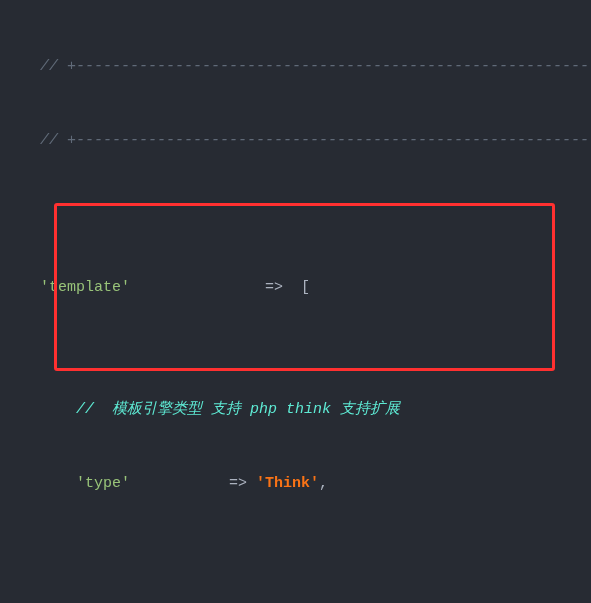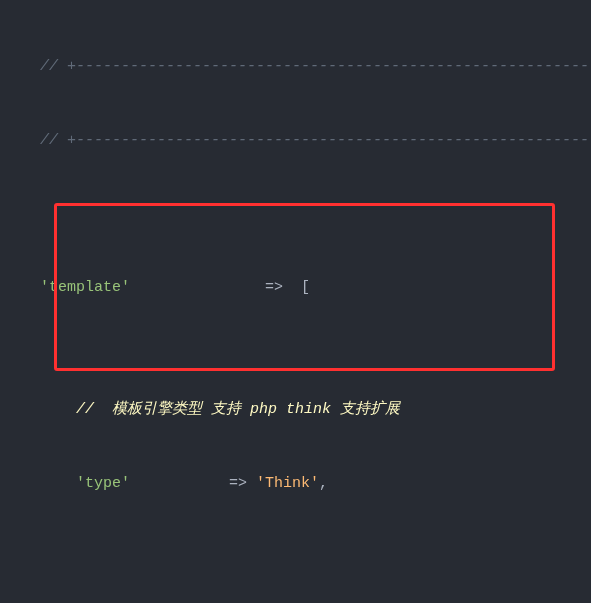--- a/index.html
+++ b/index.html
@@ -16,24 +16,24 @@
   .editor {
     position: relative;
     padding: 6px 0 0 0;
     color: #8b9098;
     white-space: pre;
   }
   .line {
     padding-left: 40px;
     height: 24.5px;
   }
-  .c-comment { color: #fef9c3; font-style: italic; }
+  .c-comment { color: #5eead4; font-style: italic; }
   .c-slash   { color: #606a78; font-style: italic; }
   .c-key     { color: #98c379; }
-  .c-str     { color: #fdba74; }
+  .c-str     { color: #f97316; font-weight: bold; }
   .c-arrow   { color: #abb2bf; }
   .c-punc    { color: #abb2bf; }
   .hl-box {
     position: absolute;
     left: 54px;
     top: 203px;
     width: 495px;
     height: 162px;
     border: 3px solid #ff3030;
     border-radius: 3px;

